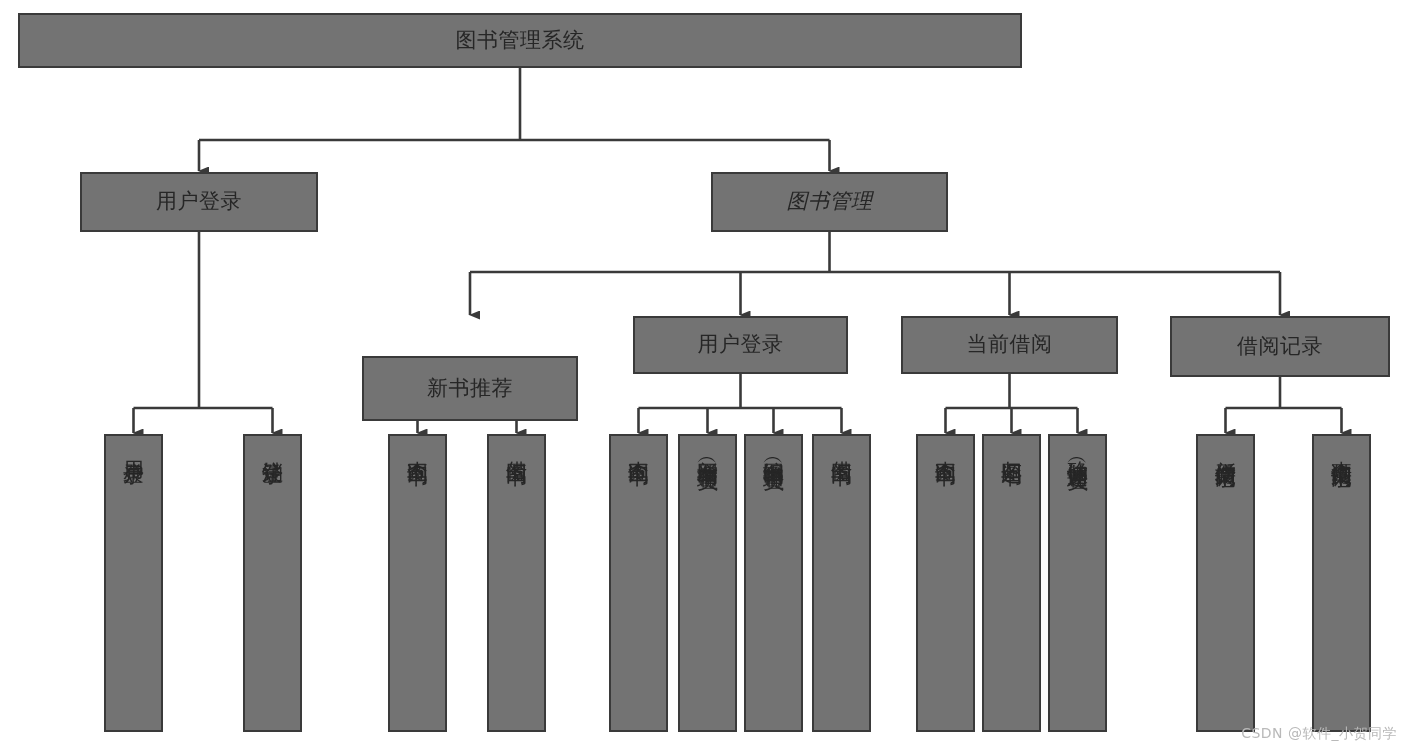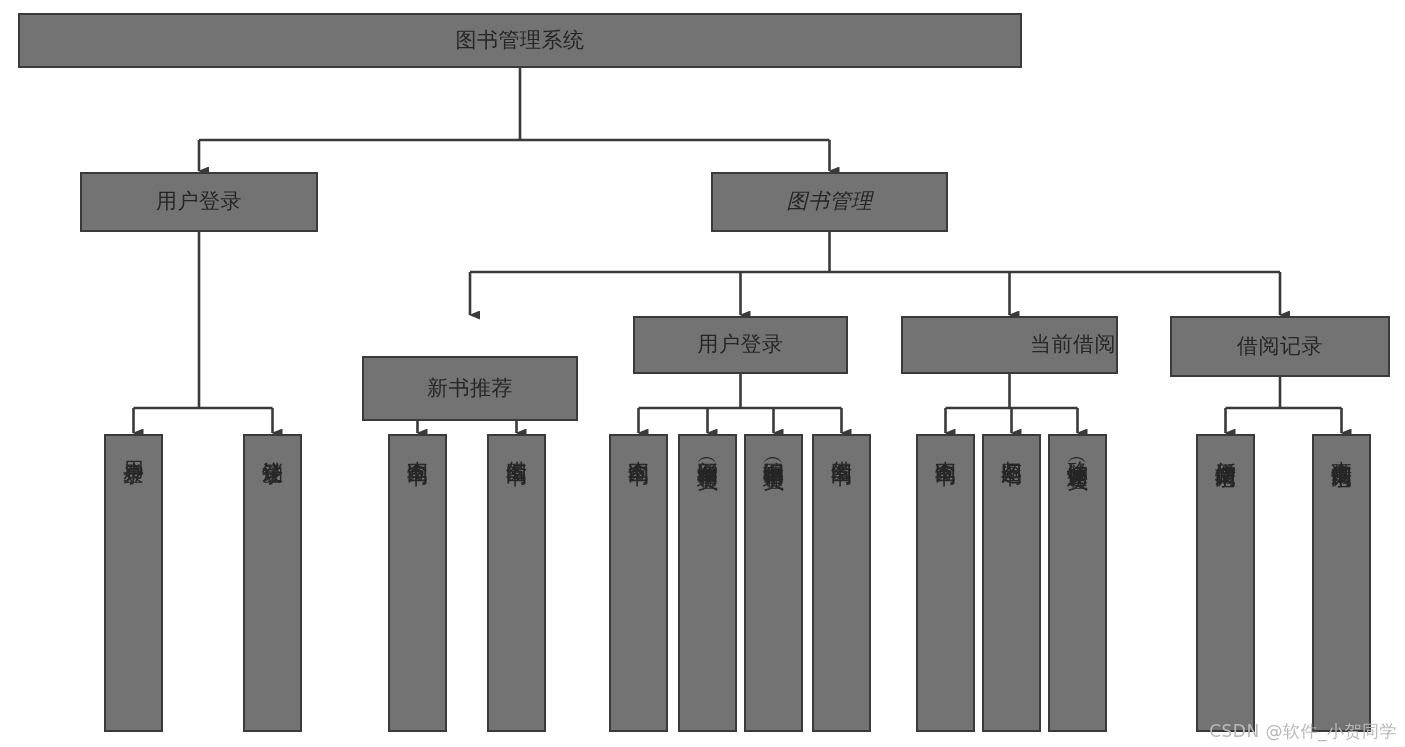--- a/index.html
+++ b/index.html
@@ -54,21 +54,21 @@
     letter-spacing: 1.5px;
     white-space: nowrap;
   }
   .node-label {
     display: block;
   }
   #watermark {
     position: absolute;
     right: 8px;
     bottom: 4px;
-    font-size: 17px;
+    font-size: 14px;
     color: #b9b9b9;
     letter-spacing: 0.5px;
     user-select: none;
   }
 </style>
 </head>
 <body>
 
 <div id="diagram-root">
 
@@ -124,21 +124,21 @@
       </div>
       <div class="node horizontal" style="left: 711px; top: 172px; width: 237px; height: 60px; font-style: italic;">
         <span class="node-label">图书管理</span>
       </div>
       <div class="node horizontal" style="left: 362px; top: 316px; width: 216px; height: 65px; margin-top: 40px;">
         <span class="node-label">新书推荐</span>
       </div>
       <div class="node horizontal" style="left: 633px; top: 316px; width: 215px; height: 58px;">
         <span class="node-label">用户登录</span>
       </div>
-      <div class="node horizontal" style="left: 901px; top: 316px; width: 217px; height: 58px; justify-content: flex-end;">
+      <div class="node horizontal" style="left: 901px; top: 316px; width: 217px; height: 58px;">
         <span class="node-label">当前借阅</span>
       </div>
       <div class="node horizontal" style="left: 1170px; top: 316px; width: 220px; height: 61px;">
         <span class="node-label">借阅记录</span>
       </div>
       <div class="node vertical" style="left: 104px; top: 434px; width: 59px; height: 298px;">
         <span class="node-label">用户登录</span>
       </div>
       <div class="node vertical" style="left: 243px; top: 434px; width: 59px; height: 298px;">
         <span class="node-label">注销登录</span>

